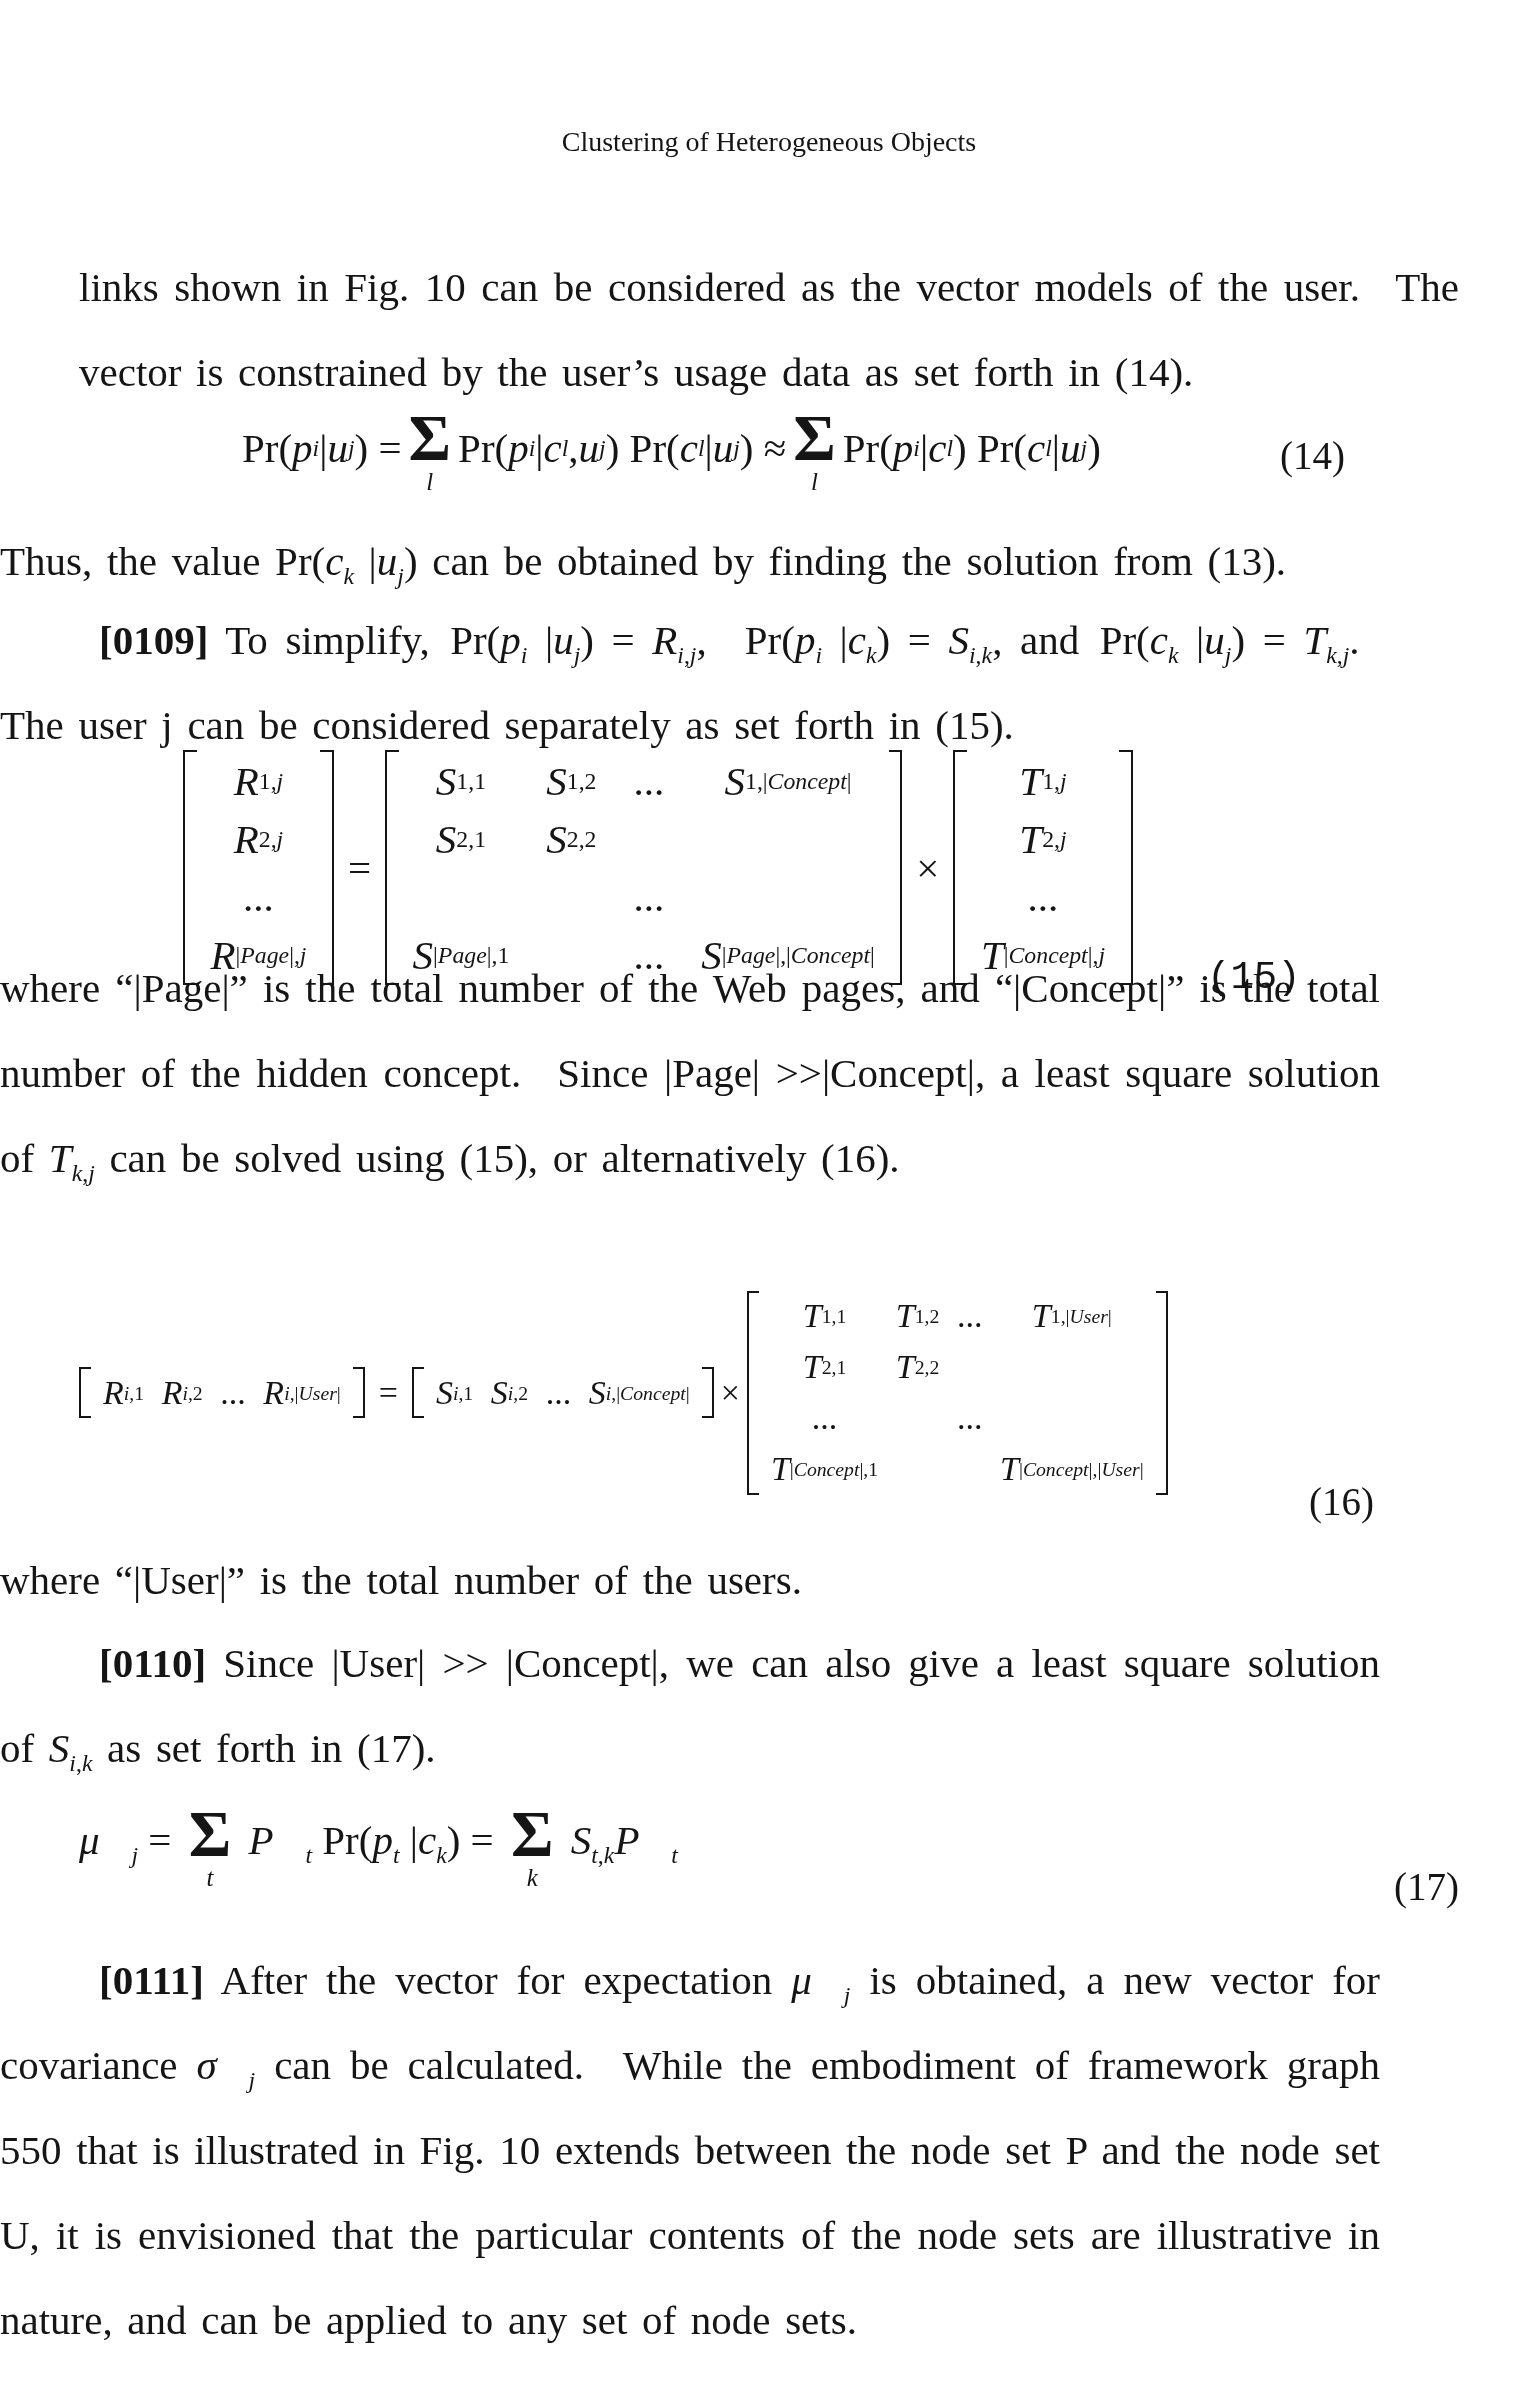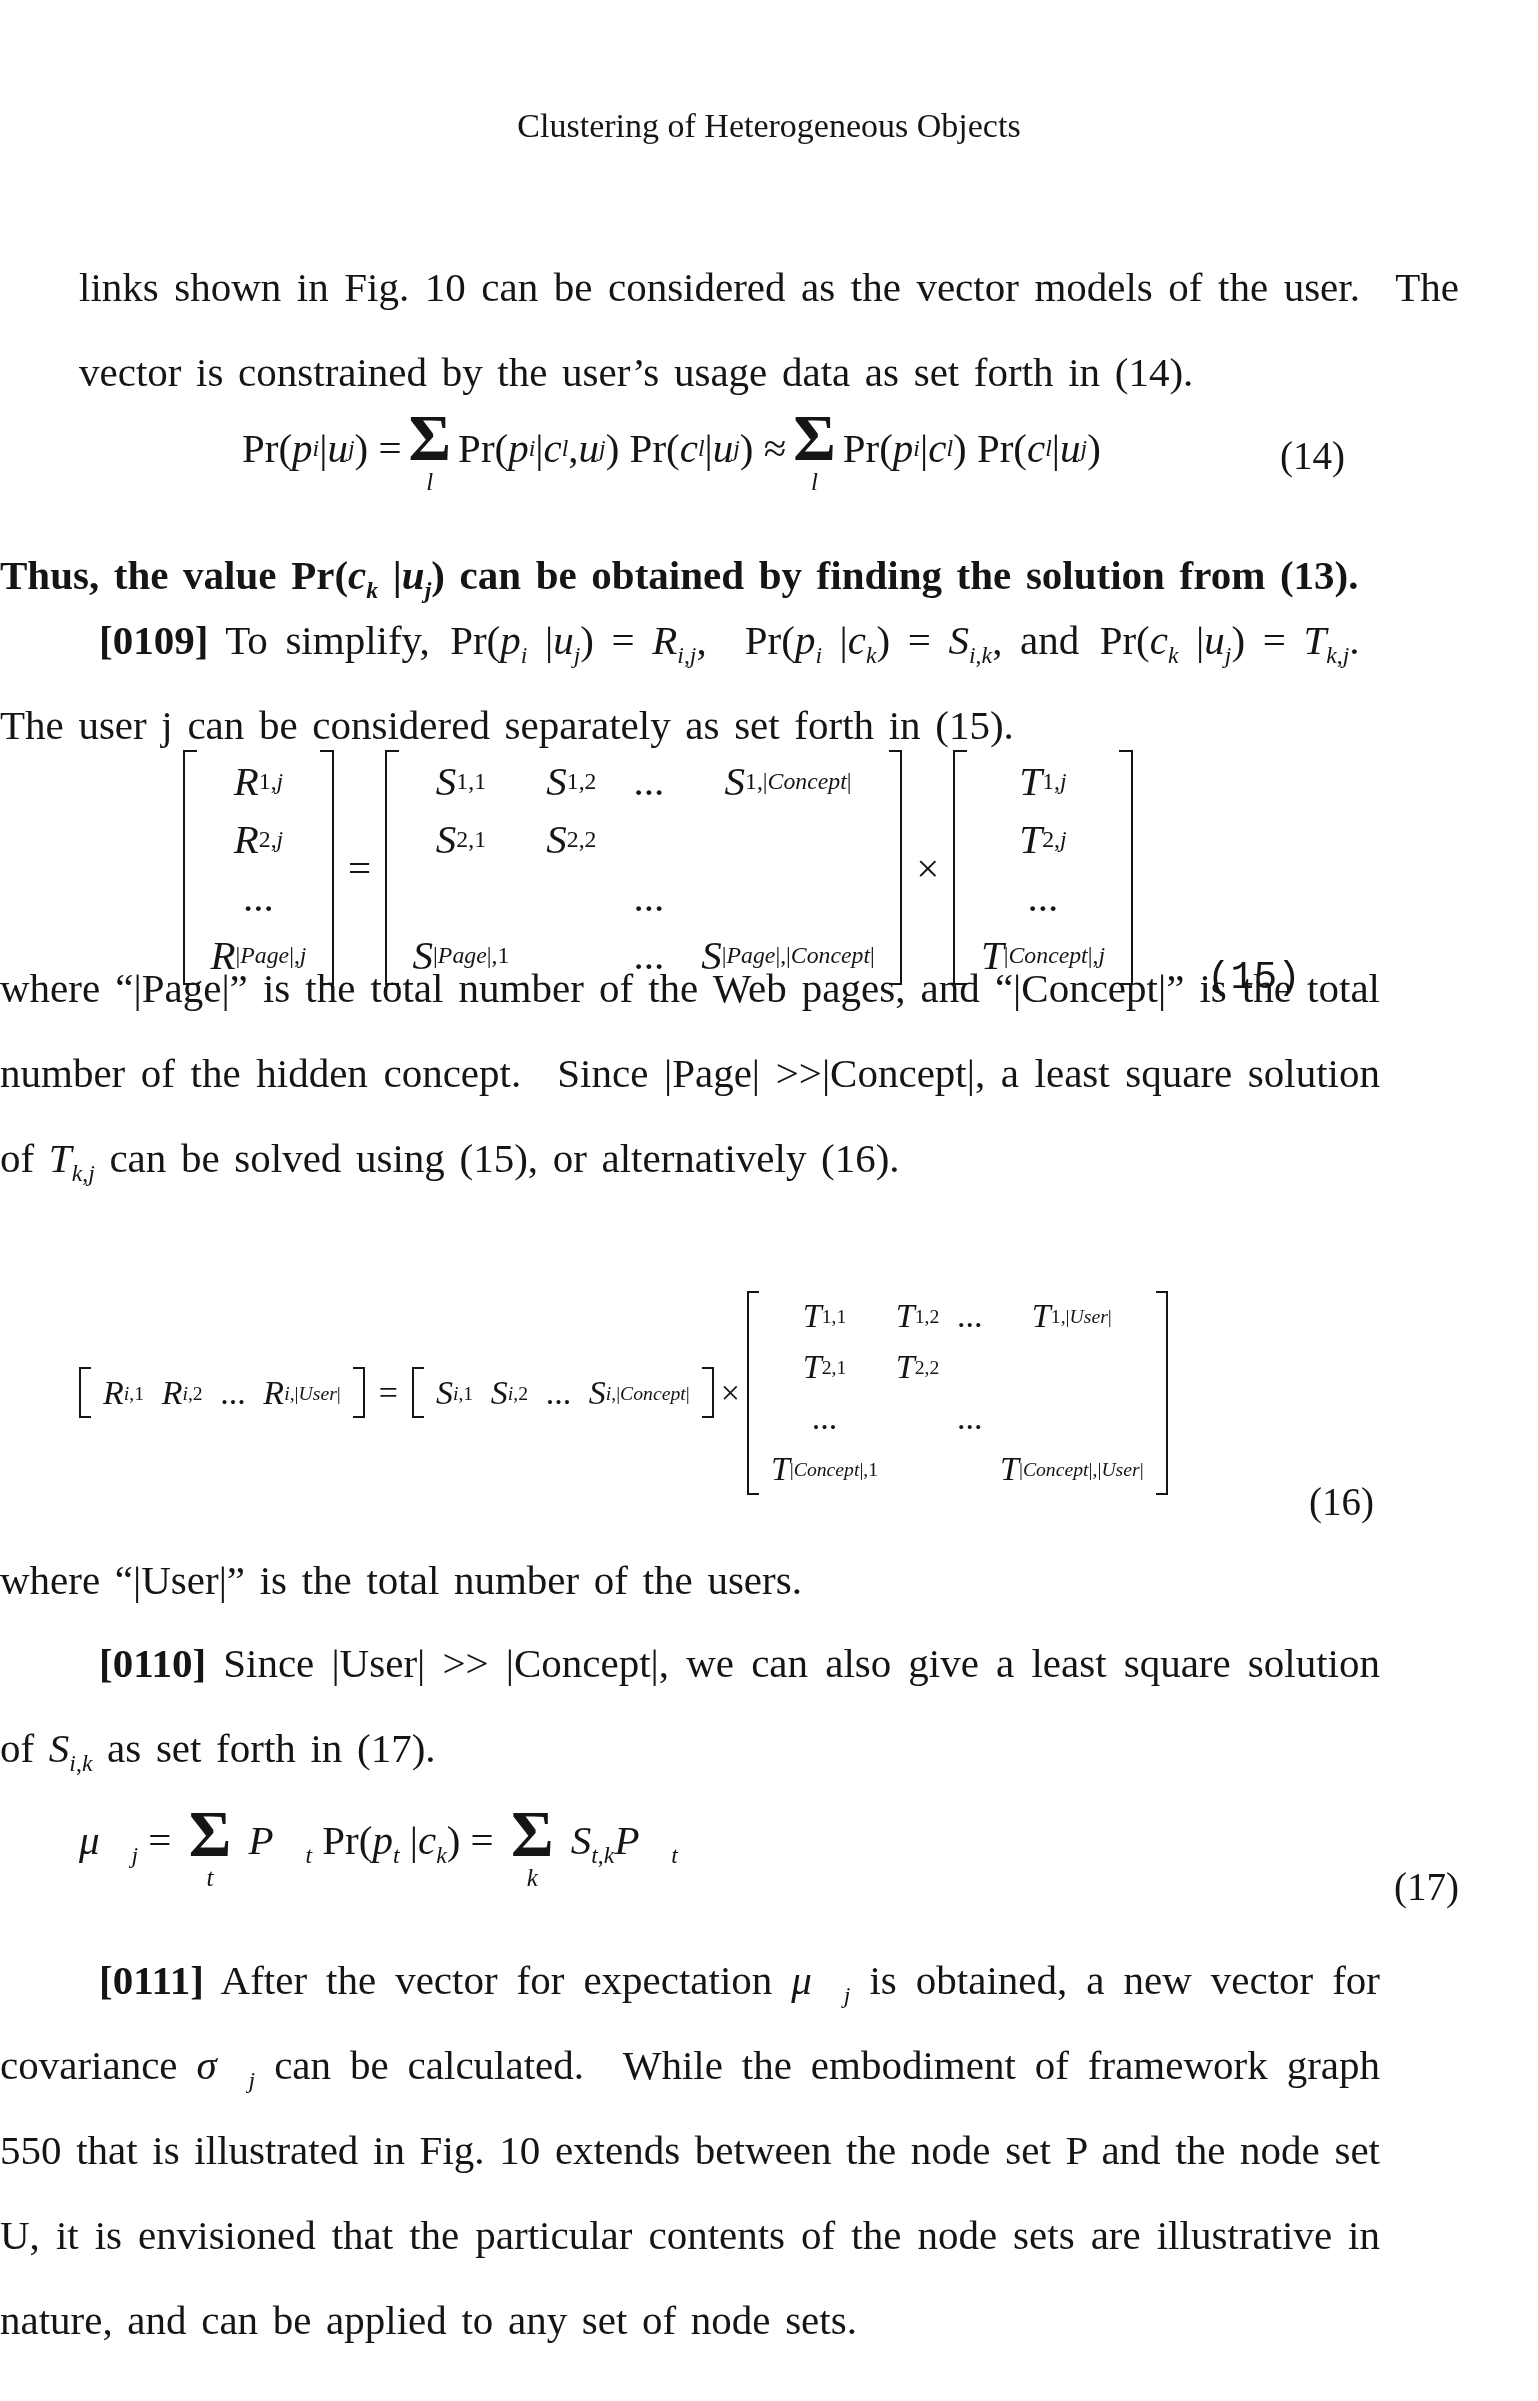--- a/index.html
+++ b/index.html
@@ -7,21 +7,21 @@
     position:relative; width:1538px; height:2401px; background:#ffffff;
     font-family:"Liberation Serif","DejaVu Serif",serif;
     color:#151515; font-size:41px; overflow:hidden;
   }
   .abs { position:absolute; }
   .para { width:1380px; text-align:justify; line-height:85px; word-spacing:4.4px; }
   .indent { text-indent:99px; }
   .bold-tag { font-weight:bold; }
   .title-wrap { width:100%; text-align:center; line-height:51px; }
   .doc-title { font-weight:bold; font-size:38px; letter-spacing:0.9px; }
-  .doc-subtitle { font-size:34px; margin-top:7px; }
+  .doc-subtitle { font-size:28px; margin-top:23px; }
   sub { font-size:0.58em; line-height:0; }
   i { font-style:italic; }
   
   .sum { display:inline-flex; flex-direction:column; align-items:center;
          vertical-align:middle; margin:0 7px; transform:translateY(5.3px); }
   .sigma { font-size:65px; line-height:0.78; font-weight:bold; }
   .lim { font-size:25px; line-height:1; margin-top:5.3px; }
   
   .eq-block { position:absolute; left:79px; width:1380px; }
   .eq-row { display:flex; align-items:center; white-space:nowrap; }
@@ -56,21 +56,21 @@
     <div class="eq-row" style="margin-left:163px; margin-top:8.8px;">Pr(<i>p</i><sub><i>i</i></sub> |<i>u</i><sub><i>j</i></sub>) = <span class="sum">
           <span class="sigma">Σ</span>
           <span class="lim"><i>l</i></span>
         </span> Pr(<i>p</i><sub><i>i</i></sub> |<i>c</i><sub><i>l</i></sub>,<i>u</i><sub><i>j</i></sub>) Pr(<i>c</i><sub><i>l</i></sub> |<i>u</i><sub><i>j</i></sub>) ≈ <span class="sum">
           <span class="sigma">Σ</span>
           <span class="lim"><i>l</i></span>
         </span> Pr(<i>p</i><sub><i>i</i></sub> |<i>c</i><sub><i>l</i></sub>) Pr(<i>c</i><sub><i>l</i></sub> |<i>u</i><sub><i>j</i></sub>)</div>
     <span class="abs eq-label" style="left:1201px; top:34px;">(14)</span>
   </div>
 
-  <div class="abs para" style="top:533px;font-weight:bold;">Thus, the value  Pr(<i>c</i><sub><i>k</i></sub> |<i>u</i><sub><i>j</i></sub>)  can be obtained by finding the solution from (13).</div>
+  <div class="abs para" style="top:519px;">Thus, the value  Pr(<i>c</i><sub><i>k</i></sub> |<i>u</i><sub><i>j</i></sub>)  can be obtained by finding the solution from (13).</div>
 
   <div class="abs para indent" style="top:598px;">
     <span class="bold-tag">[0109]</span><span> To simplify, Pr(<i>p</i><sub><i>i</i></sub> |<i>u</i><sub><i>j</i></sub>) = <i>R</i><sub><i>i</i>,<i>j</i></sub>,  Pr(<i>p</i><sub><i>i</i></sub> |<i>c</i><sub><i>k</i></sub>) = <i>S</i><sub><i>i</i>,<i>k</i></sub>, and Pr(<i>c</i><sub><i>k</i></sub> |<i>u</i><sub><i>j</i></sub>) = <i>T</i><sub><i>k</i>,<i>j</i></sub>.  The user j can be considered separately as set forth in (15).</span>
   </div>
 
   <div class="eq-block" style="top:748px; height:247px;">
     <div class="eq-row" style="margin-left:104px;">
       <span class="vecwrap">
         <span class="bkt bkt-l"></span>
         <span class="matrix" style="grid-template-columns: repeat(1, auto);">

